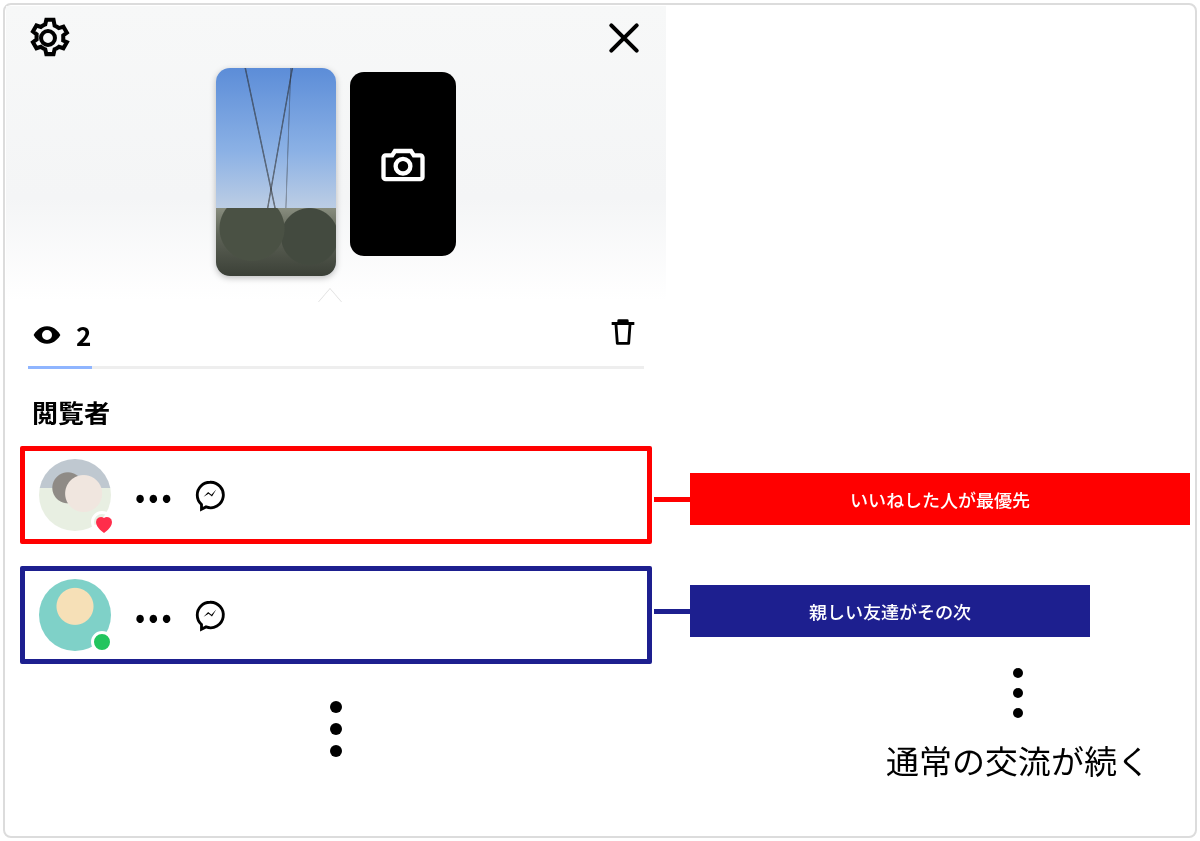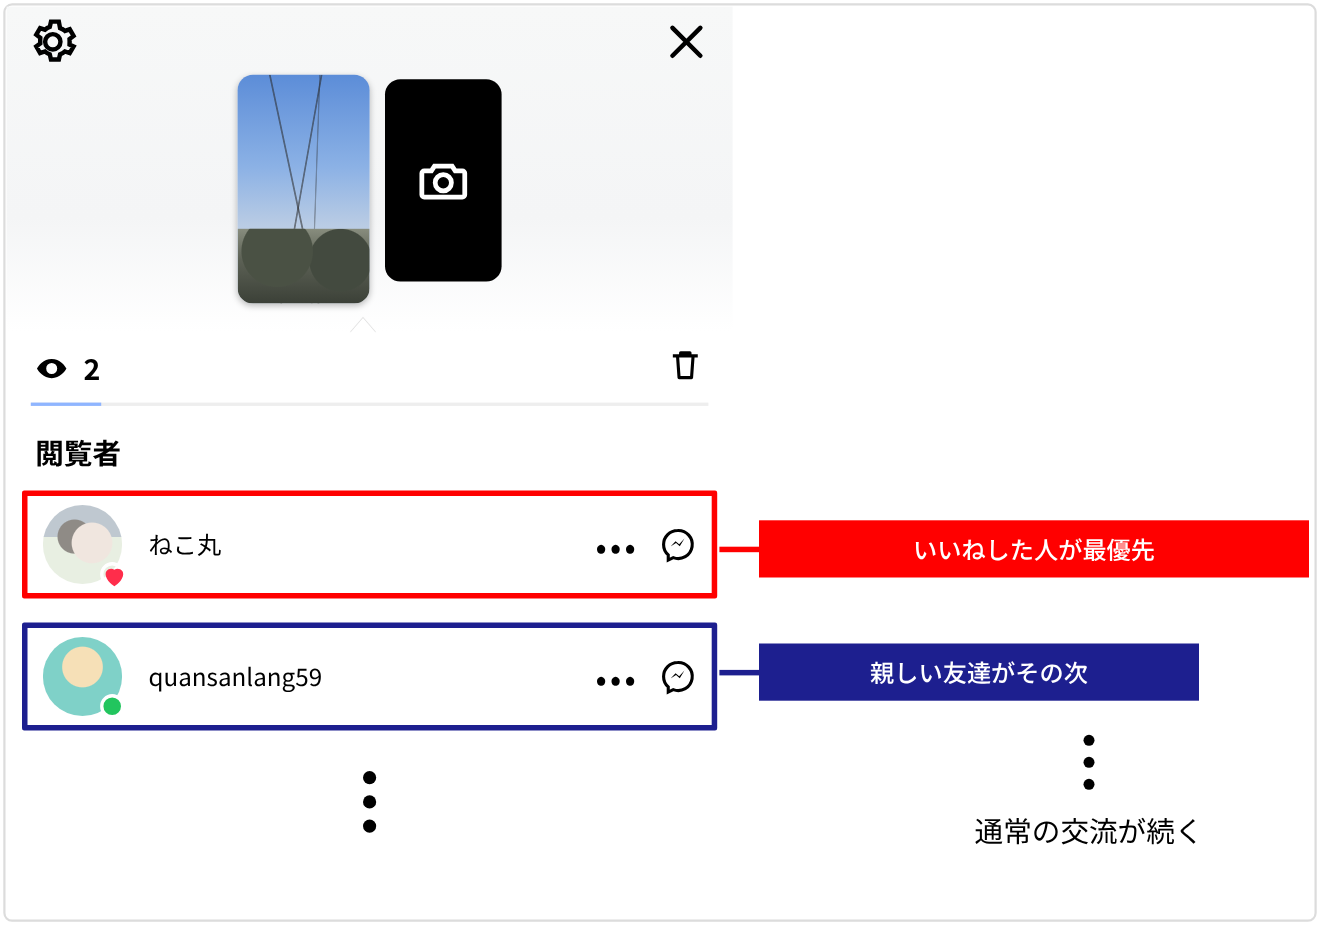--- a/index.html
+++ b/index.html
@@ -157,38 +157,38 @@
     text-align: center; padding-top: 8px;
   }
   .vdots { display:inline-flex; flex-direction:column; gap:10px; }
   .vdots span { width:12px; height:12px; background:#000; border-radius:50%; display:block; }
 
   
   .anno {
     position: absolute;
     height: 52px;
     display: flex; align-items: center; justify-content: center;
-    color: #fff; font-size: 22px; font-weight: 500;
+    color: #fff; font-size: 18px; font-weight: 500;
     padding: 0 22px;
   }
   .anno.red  { background: #ff0000; }
   .anno.blue { background: #1d1f8f; }
   .anno-connector {
     position: absolute; height: 5px;
   }
   .anno-connector.red  { background:#ff0000; }
   .anno-connector.blue { background:#1d1f8f; }
 
   .right-ellipsis {
     position: absolute;
     left: 886px;
     display: flex; flex-direction: column; align-items: center; gap: 18px;
   }
   .right-ellipsis .vdots span { width:10px; height:10px; }
-  .right-note { font-size: 26px; }
+  .right-note { font-size: 33px; }
 
 </style>
 </head>
 <body>
 
 <div class="frame"></div>
 
 <div class="app">
 
   <div class="topbar">
@@ -245,35 +245,33 @@
   <div class="section-title">閲覧者</div>
 
   <div class="viewer-row red">
     <div class="avatar cat">
       <div class="badge" style="background:transparent">
         <svg viewBox="0 0 24 24" width="24" height="24" style="position:absolute;left:-2px;top:-2px">
           <path fill="#ff2d4b" d="M12 21s-8-5.2-8-11a5 5 0 0 1 8-4 5 5 0 0 1 8 4c0 5.8-8 11-8 11Z"></path>
         </svg>
       </div>
     </div>
-    <span class="username">ねこ丸</span>
     <div class="row-actions">
       <span class="dots">•••</span>
       <svg viewBox="0 0 24 24" width="34" height="34">
         <path fill="none" stroke="#000" stroke-width="2" d="M12 3a9 9 0 0 0-9 9 8.9 8.9 0 0 0 3 6.7V22l3.2-1.6A9 9 0 1 0 12 3Z"></path>
         <path fill="#000" d="m7.5 13.3 3.2-3.4 2.3 1.9 3.4-3.6-3 4.9-2.4-2-3.5 2.2Z"></path>
       </svg>
     </div>
   </div>
 
   <div class="viewer-row blue">
     <div class="avatar anime">
       <div class="badge" style="background:#22c55e"></div>
     </div>
-    <span class="username">quansanlang59</span>
     <div class="row-actions">
       <span class="dots">•••</span>
       <svg viewBox="0 0 24 24" width="34" height="34">
         <path fill="none" stroke="#000" stroke-width="2" d="M12 3a9 9 0 0 0-9 9 8.9 8.9 0 0 0 3 6.7V22l3.2-1.6A9 9 0 1 0 12 3Z"></path>
         <path fill="#000" d="m7.5 13.3 3.2-3.4 2.3 1.9 3.4-3.6-3 4.9-2.4-2-3.5 2.2Z"></path>
       </svg>
     </div>
   </div>
 
   <div class="left-ellipsis">

